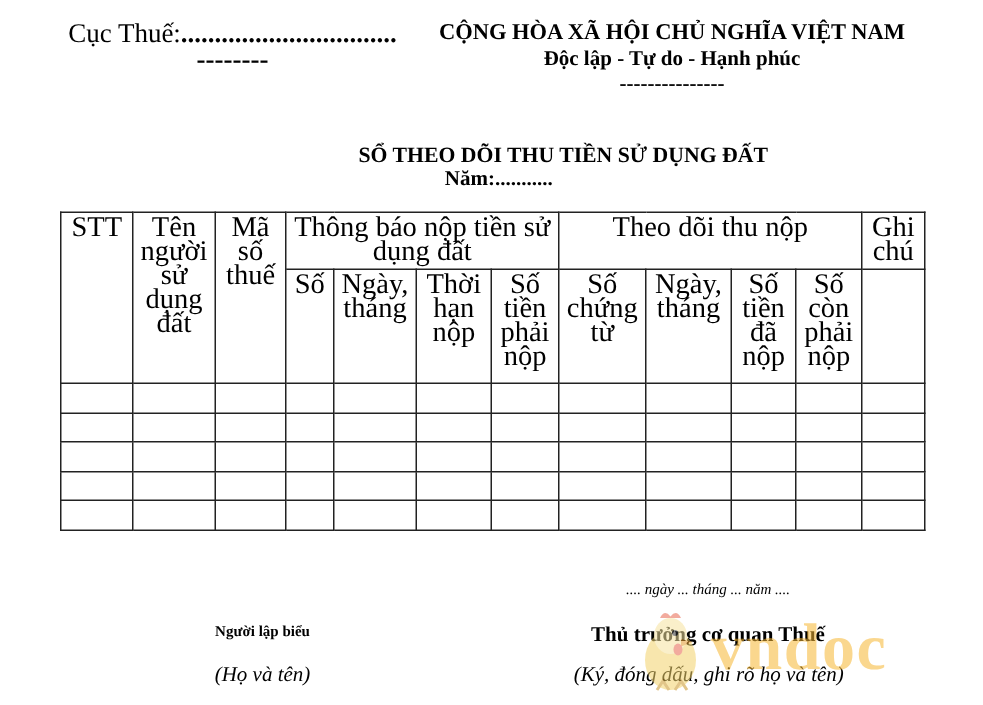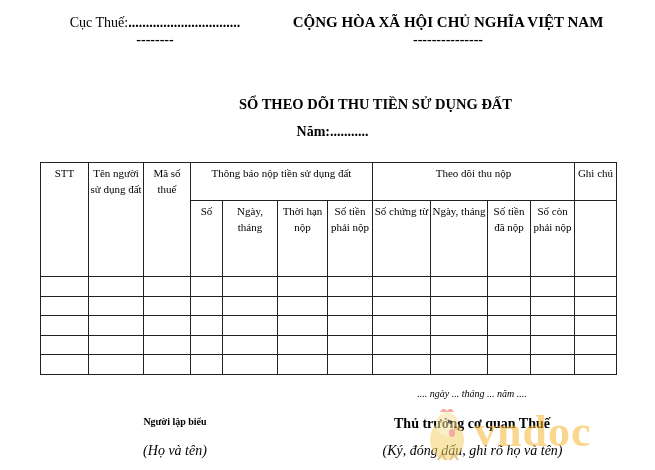--- a/index.html
+++ b/index.html
@@ -1,33 +1,33 @@
 <!DOCTYPE html>
 <html><head>
   <meta charset="utf-8">
   <style>
     html, body { margin: 0; padding: 0; }
     body {
       width: 655px; height: 470px; background: #ffffff; position: relative; overflow: hidden;
       font-family: "Liberation Serif", "DejaVu Serif", serif; color: #000;
     }
     .abs { position: absolute; white-space: nowrap; }
-    .left-header { left: 20px; top: 14px; width: 270px; text-align: center; font-size: 14px; line-height: 17px; }
+    .left-header { left: 20px; top: 14px; width: 270px; text-align: center; font-size: 18px; line-height: 17px; }
     .left-header .l1 { font-weight: normal; }
     .left-header .l1 b { font-weight: bold; }
     .left-header .l2 { font-weight: bold; }
     .left-header .dash { font-weight: bold; }
     .right-header { left: 258px; top: 14px; width: 380px; text-align: center; font-size: 15px; line-height: 17px; font-weight: bold; }
     .right-header .sub { font-size: 14px; }
     .title { left: 0; width: 655px; top: 96px; text-align: center; font-size: 14.5px; font-weight: bold; padding-left: 48px; }
-    .year { left: 0; width: 655px; top: 124px; text-align: center; font-size: 14px; font-weight: bold; padding-left: 10px; box-sizing: border-box; }
+    .year { left: 0; width: 655px; top: 112px; text-align: center; font-size: 14px; font-weight: bold; padding-left: 10px; box-sizing: border-box; }
 
     table.ledger {
-      position: absolute; left: 40px; top: 162px; border-collapse: collapse;
-      font-size: 11px; line-height: 16px; table-layout: fixed; border-radius: 27px;
+      position: absolute; left: 40px; top: 141px; border-collapse: collapse;
+      font-size: 19px; line-height: 16px; table-layout: fixed; border-radius: 27px;
     }
     table.ledger td, table.ledger th {
       border: 1.6px solid #222; text-align: center; vertical-align: top; font-weight: normal; padding: 0 1px;
     }
     table.ledger th { padding-top: 2px; }
     table.ledger tr.hdr1 { height: 38px; }
     table.ledger tr.hdr2 { height: 76px; }
     table.ledger tr.data { height: 19.6px; }
 
     .footer-date { left: 352px; top: 388px; width: 240px; text-align: center; font-size: 10px; font-style: italic; }
@@ -46,20 +46,21 @@
 </head>
 <body>
 
 <div class="abs left-header">
   <div class="l1"><span>Cục Thuế:</span><b>................................</b></div>
   <div class="dash">--------</div>
 </div>
 
 <div class="abs right-header">
   <div>CỘNG HÒA XÃ HỘI CHỦ NGHĨA VIỆT NAM</div>
+  <div class="sub">Độc lập - Tự do - Hạnh phúc</div>
   <div class="sub">---------------</div>
 </div>
 
 <div class="abs title">SỔ THEO DÕI THU TIỀN SỬ DỤNG ĐẤT</div>
 <div class="abs year">Năm:...........</div>
 
 <table class="ledger">
   <colgroup>
     <col style="width:48px">
       <col style="width:55px">

